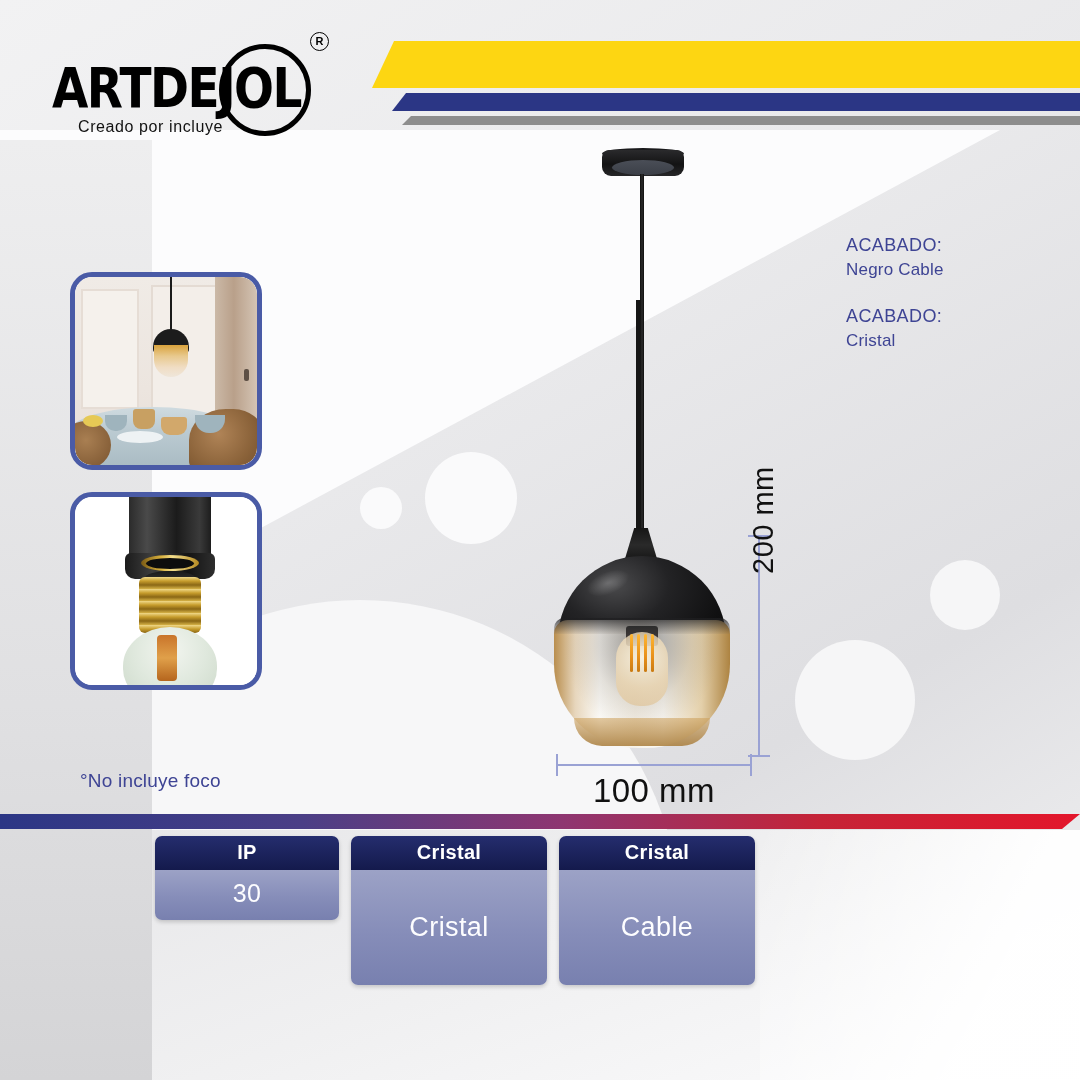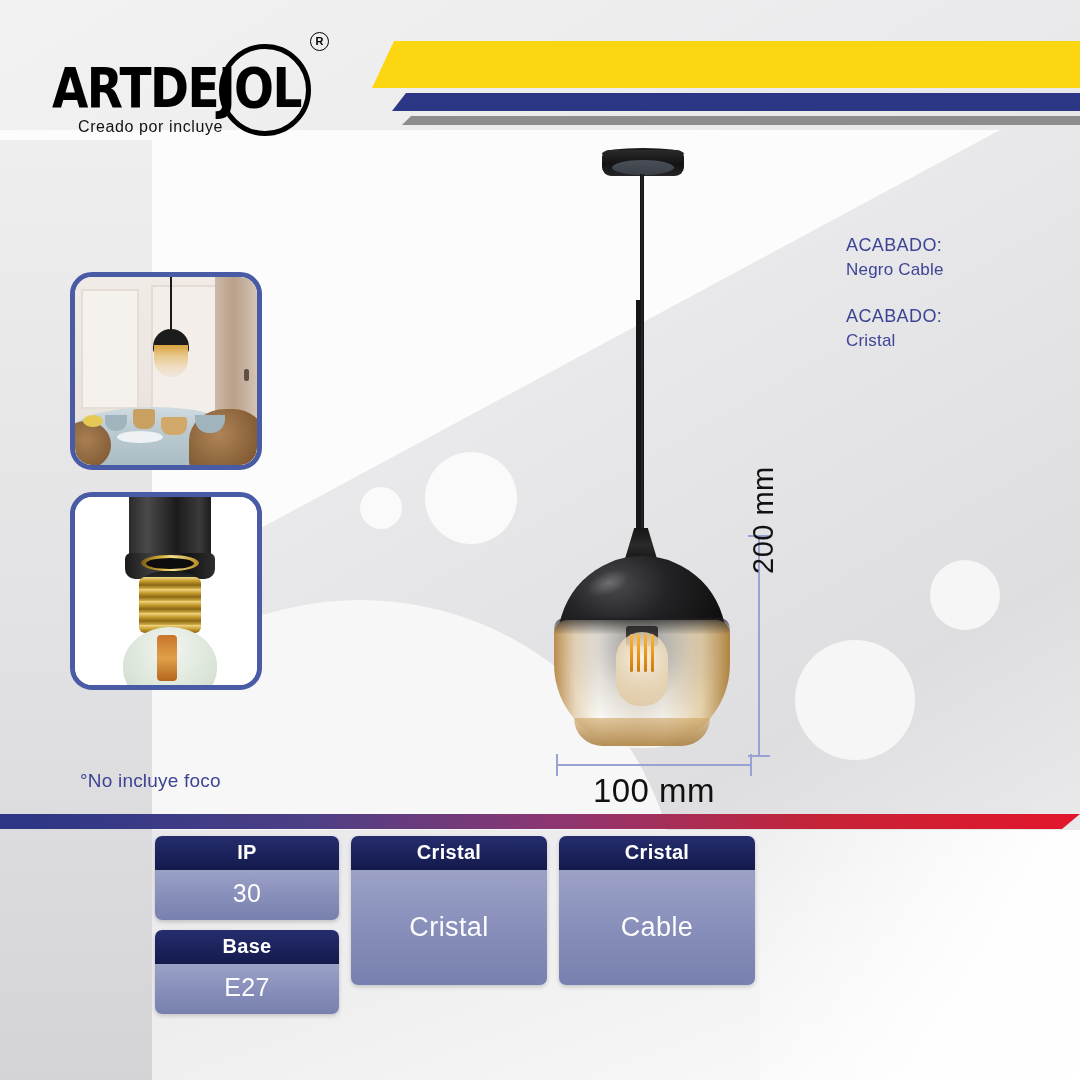--- a/index.html
+++ b/index.html
@@ -440,24 +440,20 @@
   <div class="footnote">°No incluye foco</div>
 
   <div class="rule"></div>
 
   <div class="specs">
     <div class="spec-col">
       <div class="spec-card">
         <div class="spec-head">IP</div>
         <div class="spec-val">30</div>
       </div>
-      <div class="spec-card">
-        <div class="spec-head">Base</div>
-        <div class="spec-val">E27</div>
-      </div>
     </div>
 
 
     <div class="spec-col">
       <div class="spec-card wide">
         <div class="spec-head">Cristal</div>
         <div class="spec-val tall">Cristal</div>
       </div>
     </div>
 

